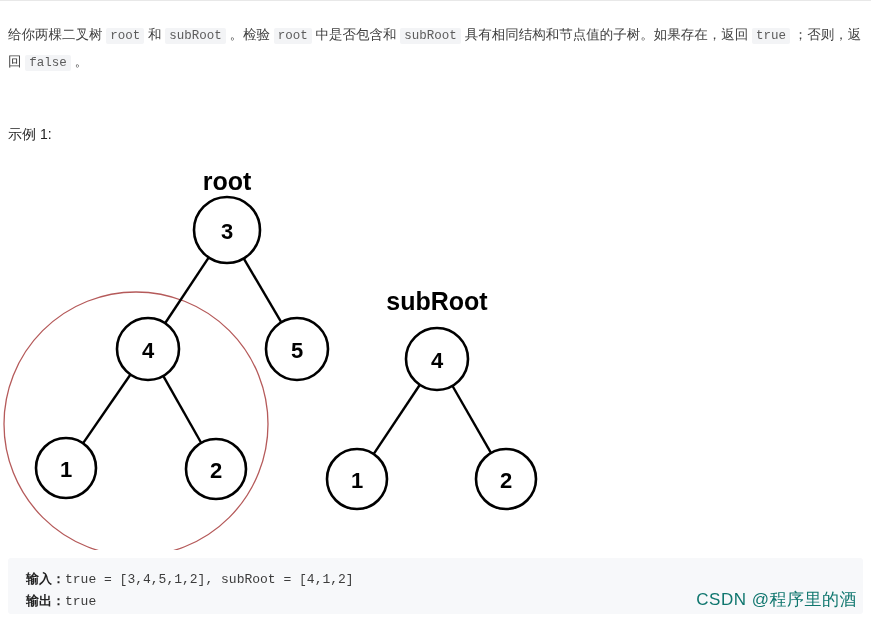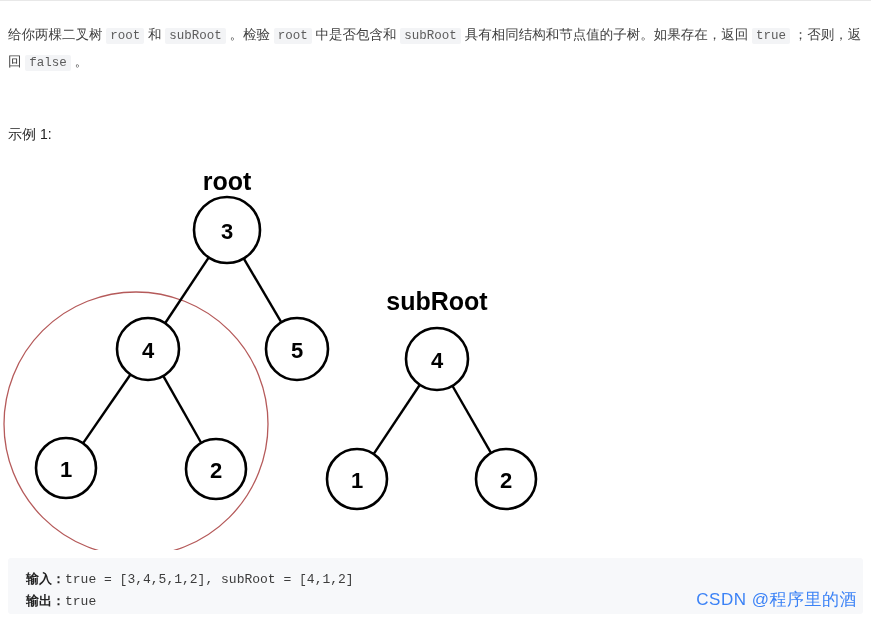--- a/index.html
+++ b/index.html
@@ -84,21 +84,21 @@
   .codeblock .cn {
     font-family: Liberation Serif, serif;
     font-weight: bold;
     color: #222222;
   }
   .watermark {
     position: absolute;
     right: 14px;
     bottom: 12px;
     font-size: 17px;
-    color: #3b82f6;
+    color: #0f766e;
     letter-spacing: 0.5px;
     user-select: none;
   }
   .node-circle {
     fill: #ffffff;
     stroke: #000000;
     stroke-width: 2.6;
   }
   .edge {
     stroke: #000000;

